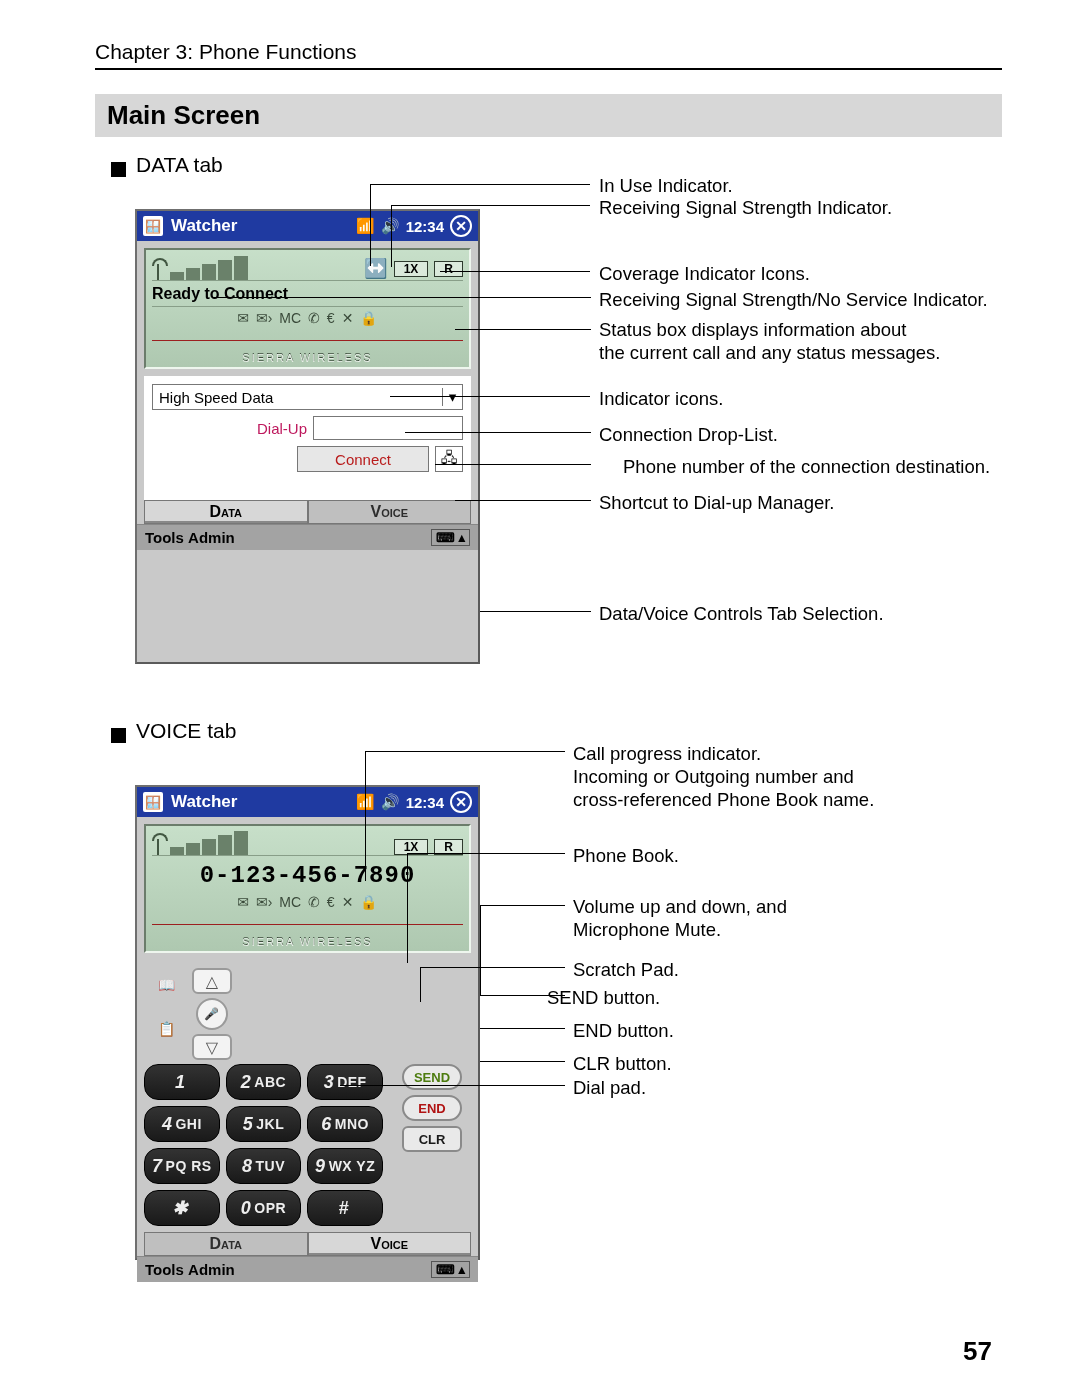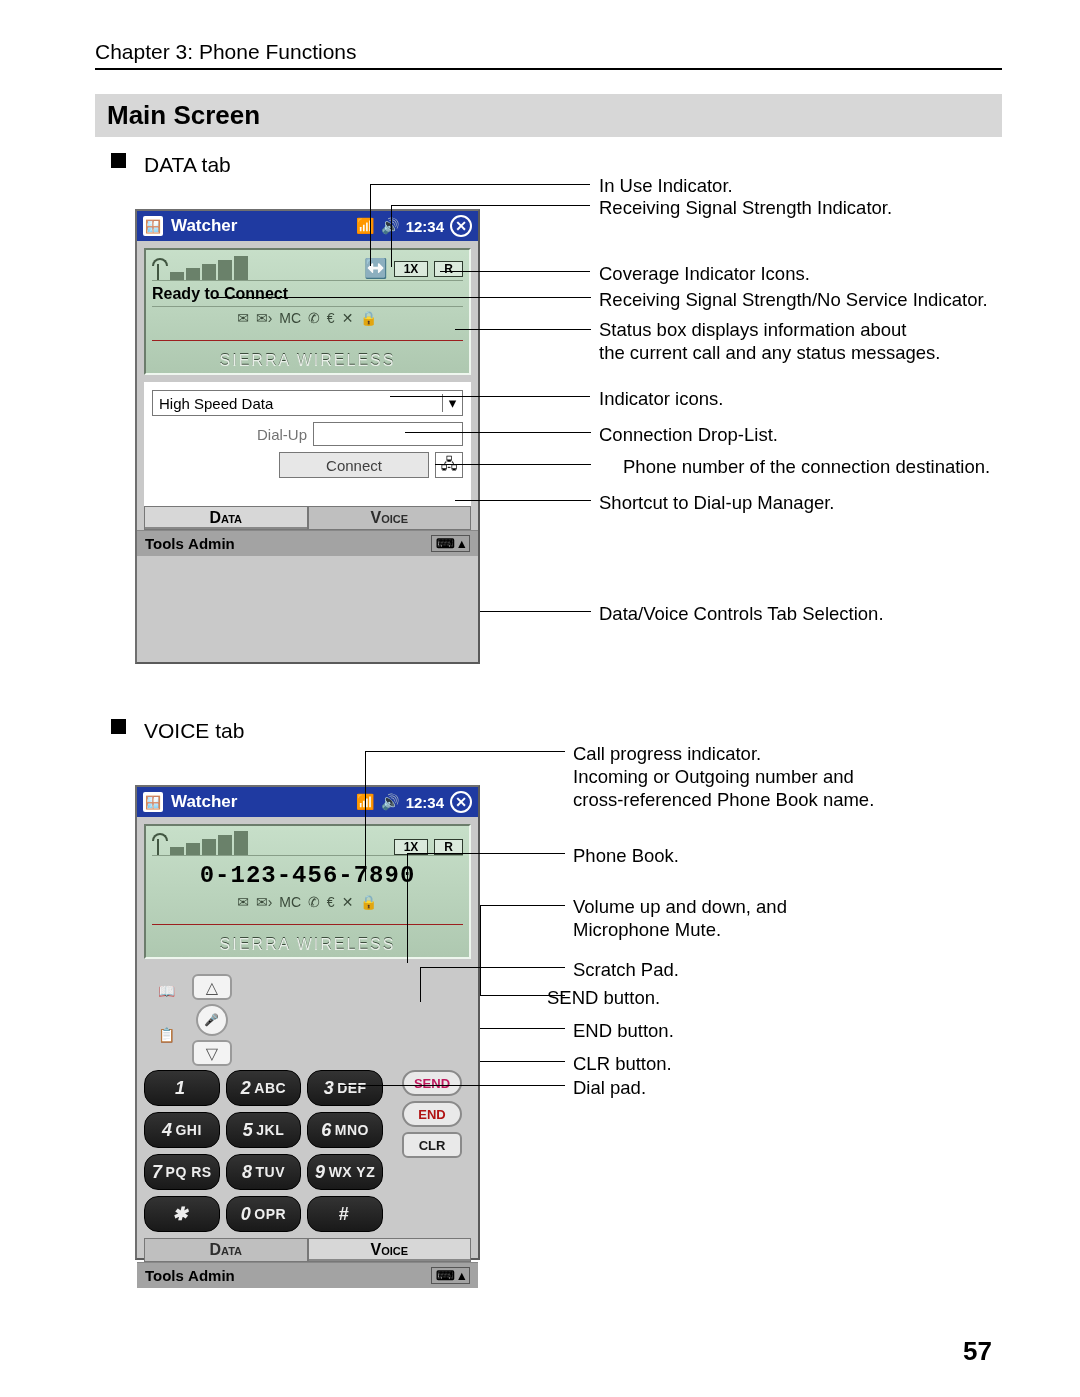--- a/index.html
+++ b/index.html
@@ -16,21 +16,21 @@
   .chapter-head { font-size: 21px; margin-bottom: 4px; }
   .ch-rule { border: 0; border-top: 2px solid #000; margin-bottom: 24px; }
   .section-heading {
     background: #d7d7d7;
     font-weight: bold;
     font-size: 26px;
     padding: 6px 12px;
     margin-bottom: 16px;
   }
   .subhead-row {
-    display: flex; align-items: flex-start; gap: 18px;
+    display: flex; align-items: flex-end; gap: 10px;
     margin: 10px 0 2px 16px; font-size: 21px;
   }
   .sq-bullet { width: 15px; height: 15px; background: #000; display:inline-block; }
   .fig-block { position: relative; margin-top: 2px; margin-bottom: 10px; }
   
   .device {
     position: absolute;
     width: 345px;
     background: #c9c9c9;
     border: 2px solid #6f6f6f;
@@ -78,33 +78,33 @@
   .sig-right { margin-left:auto; display:flex; gap:6px; align-items:center; }
   .rbox {
     border:1.5px solid #2e3a2e; padding:0 9px; font-size:12px; font-weight:bold;
     background:rgba(255,255,255,.4); line-height:14px;
   }
   .status-txt { font-weight:bold; font-size:16px; padding:4px 0 3px; }
   .status-divider { border-top:1px solid #889e88; }
   .phone-number { font-family:"Courier New",monospace; font-weight:bold; font-size:24px; letter-spacing:1px; padding:6px 0 2px; text-align:center;}
   .ind-row { display:flex; gap:7px; font-size:14px; color:#3a4a3a; padding:3px 0 5px; justify-content:center;}
   .swirl { height:13px; background: radial-gradient(ellipse at center,#9c1f1f 2px,transparent 3px), linear-gradient(#9c1f1f,#9c1f1f); background-size:auto,100% 1px; background-position:center,center; background-repeat:no-repeat; margin:3px 0;}
-  .brand { text-align:center; font-size:16px; letter-spacing:2px; color:#e8efe8; text-shadow:0 -1px 0 #3d4d3d; padding:2px 0 3px;}
+  .brand { text-align:center; font-size:11px; letter-spacing:2px; color:#e8efe8; text-shadow:0 -1px 0 #3d4d3d; padding:2px 0 3px;}
   .white-body { background:#fff; margin:0 7px 0 7px; padding:8px 8px 28px; display:flex; flex-direction:column; gap:6px; }
   .combo {
     display:flex; align-items:center; border:1.5px solid #777; height:26px; font-size:15px;
   }
   .combo .cbtxt { flex:1; padding:0 6px; }
   .combo .cbarrow { width:20px; text-align:center; border-left:1.5px solid #777; }
   .formrow { display:flex; justify-content:flex-end; align-items:center; gap:6px; }
-  .formrow .lbl { color:#737373; font-size:15px; }
+  .formrow .lbl { color:#be185d; font-size:15px; }
   .textbox { width:150px; height:24px; border:1.5px solid #777; background:#fff; }
   .graybtn {
-    border:1.5px solid #777; background:#e7e7e7; color:#404040;
-    width:150px; height:26px; font-size:15px; display:flex; align-items:center; justify-content:center;
+    border:1.5px solid #777; background:#e7e7e7; color:#b91c1c;
+    width:132px; height:26px; font-size:15px; display:flex; align-items:center; justify-content:center;
   }
   .dm-icon { width:28px; height:26px; border:1.5px solid #777; display:flex; align-items:center; justify-content:center; font-size:15px;}
   .tabs { display:flex; margin:0 7px; }
   .tab {
     flex:1; text-align:center; font-variant:small-caps; font-weight:bold;
     border:1.5px solid #777; padding:2px 0; font-size:16px;
   }
   .tab.selected { background:#d7d7d7; box-shadow: inset 0 -2px 0 #888;}
   .tab.unselected { background:#bfbfbf; color:#2d2d2d;}
   .bottombar { display:flex; align-items:center; background:#a3a3a3; padding:4px 8px; font-size:15px; font-weight:bold; border-top:1.5px solid #888;}
@@ -129,21 +129,21 @@
     display:flex; align-items:center; justify-content:center; font-size:16px; color:#555;
   }
   .mute-btn {
     width:32px; height:32px; border:2px solid #9a9a9a; border-radius:50%; background:#f3f3f3;
     display:flex; align-items:center; justify-content:center; font-size:12px;
   }
   .pillbtn {
     width:60px; height:26px; border-radius:14px; border:2px solid #8a8a8a; background:#e9e9e9;
     display:flex; align-items:center; justify-content:center; font-weight:bold; font-size:13px;
   }
-  .pill-send { color:#be185d; }
+  .pill-send { color:#4d7c0f; }
   .pill-end  { color:#b11313; }
   .pill-clr  { color:#1a1a1a; border-radius:6px; }
   .callout-line {
     position:absolute; border-top:1px solid #000;
   }
   .callout-text {
     position:absolute; font-size:18.5px; line-height:1.25;
   }
   .v-line { position:absolute; border-left:1px solid #000; }
   .page-num { position:absolute; right:88px; bottom:30px; font-size:26px; font-weight:bold; }

